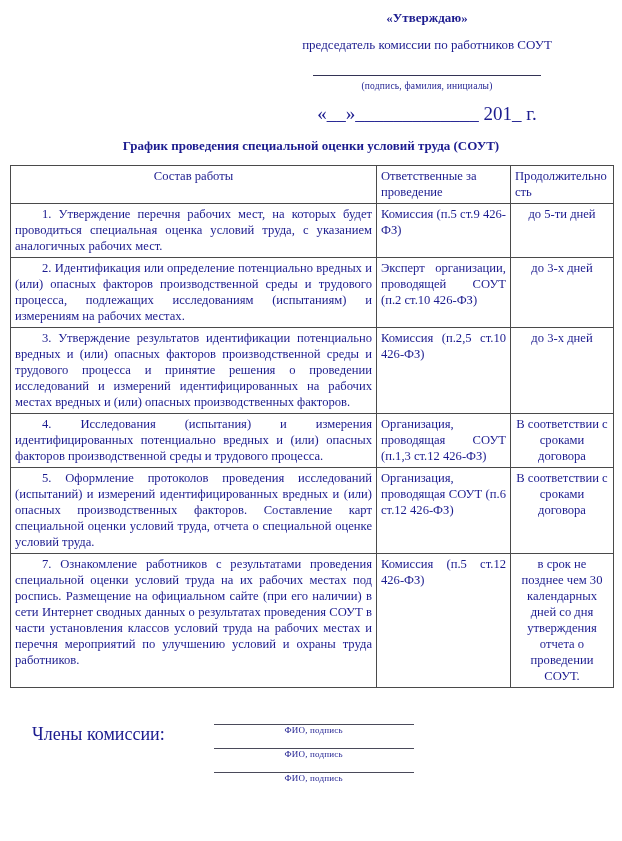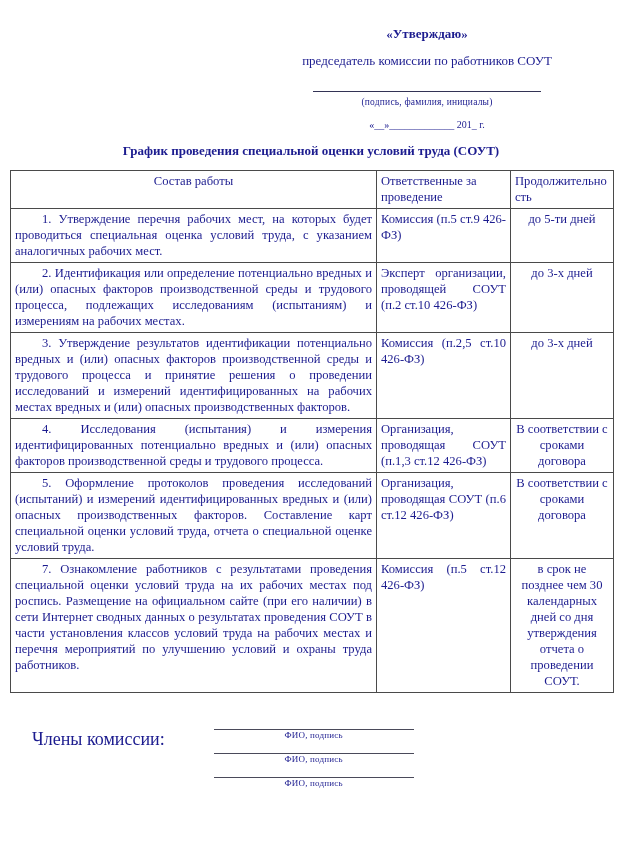--- a/index.html
+++ b/index.html
@@ -1,29 +1,29 @@
 <!DOCTYPE html>
 <html><head>
 <meta charset="utf-8">
 <style>
   html, body { margin: 0; padding: 0; background: #ffffff; }
   body {
     width: 622px; height: 841px; overflow: hidden;
     font-family: "Liberation Serif", "DejaVu Serif", serif;
     color: #1c1c8f;
   }
-  .page { position: relative; width: 622px; height: 841px; padding-top: 27px; box-sizing: border-box; }
+  .page { position: relative; width: 622px; height: 841px; padding-top: 11px; box-sizing: border-box; }
 
   
   .approval { width: 266px; margin: 0 62px 0 auto; text-align: center; font-size: 13px; line-height: 1.15; }
   .approval .bold { font-weight: bold; }
   .approval .chairman { margin-top: 12px; }
   .approval .sig-line { width: 228px; margin: 0 auto; height: 22px; border-bottom: 1.2px solid #333355; }
   .approval .caption { font-size: 9.5px; margin-top: 5px; letter-spacing: 0.2px; }
-  .approval .date { margin-top: 11px; font-size: 10px; }
+  .approval .date { margin-top: 11px; font-size: 19px; }
 
   
   .doc-title { text-align: center; font-weight: bold; font-size: 13px; margin-top: 13px; }
 
   
   table.sched { border-collapse: collapse; table-layout: fixed; width: 603px; margin: 11px 0 8px 10px; }
   table.sched th, table.sched td {
     border: 1px solid #4a4a4a; vertical-align: top;
     font-size: 12.6px; line-height: 16px; padding: 2px 4px 3px 4px;
     font-weight: normal;

